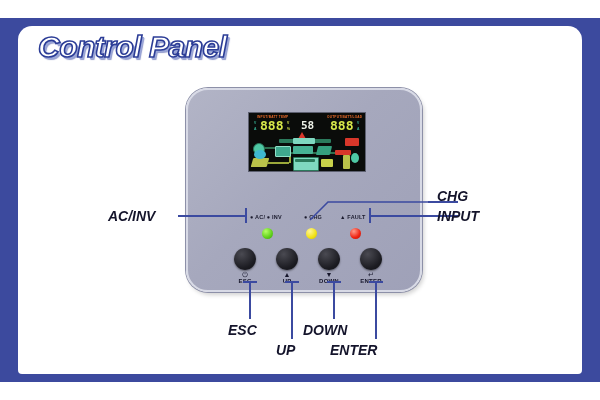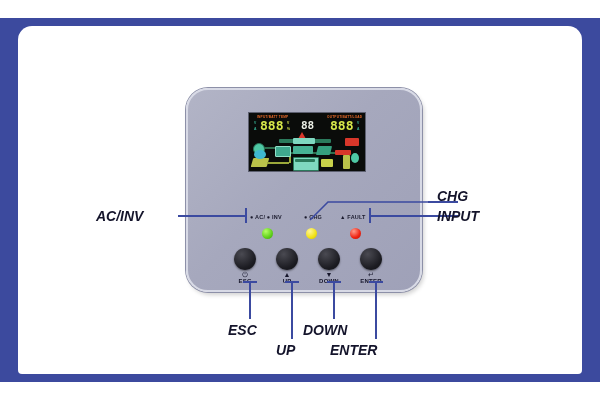--- a/index.html
+++ b/index.html
@@ -96,31 +96,32 @@
 </style>
 </head>
 <body>
 
 <div id="stage">
 
   <div class="frame">
     <div class="frame-inner"></div>
   </div>
 
+  <div class="title">Control Panel</div>
 
   <div class="device">
 
     <div class="lcd">
 
       <div class="lcd-row">
         <div class="lcd-hdr hdr-l">INPUT/BATT TEMP</div>
         <div class="lcd-hdr hdr-r">OUTPUT/BATT/LOAD</div>
 
         <div class="seg seg-l">888</div>
-        <div class="seg seg-c">88</div>
+        <div class="seg seg-c">58</div>
         <div class="seg seg-r">888</div>
 
         <div class="unit u1">V</div>
         <div class="unit u2">A</div>
         <div class="unit u3">V</div>
         <div class="unit u4">%</div>
         <div class="unit u5">V</div>
         <div class="unit u6">A</div>
 
         <div class="warn-tri"></div>
@@ -180,21 +181,21 @@
     <div class="btn-glyph g-enter">↵</div>
 
     <div class="btn-cap g-esc">ESC</div>
     <div class="btn-cap g-up">UP</div>
     <div class="btn-cap g-down">DOWN</div>
     <div class="btn-cap g-enter">ENTER</div>
   </div>
 
   <div class="ln" style="left:178px;top:215px;width:68px;height:1.6px;"></div>
   <div class="ln" style="left:245px;top:208px;width:1.6px;height:15px;"></div>
-  <div class="ext-lab" style="left:96px;top:208px;">AC/INV</div>
+  <div class="ext-lab" style="left:108px;top:208px;">AC/INV</div>
 
   <svg style="position:absolute;left:300px;top:186px;width:130px;height:36px;overflow:visible;">
     <polyline points="10,34 28,16 128,16" fill="none" stroke="#3b4aa0" stroke-width="1.6"></polyline>
   </svg>
   <div class="ln" style="left:428px;top:201px;width:30px;height:1.6px;"></div>
   <div class="ext-lab" style="left:437px;top:188px;">CHG</div>
 
   <div class="ln" style="left:369px;top:208px;width:1.6px;height:15px;"></div>
   <div class="ln" style="left:369px;top:215px;width:89px;height:1.6px;"></div>
   <div class="ext-lab" style="left:437px;top:208px;">INPUT</div>

